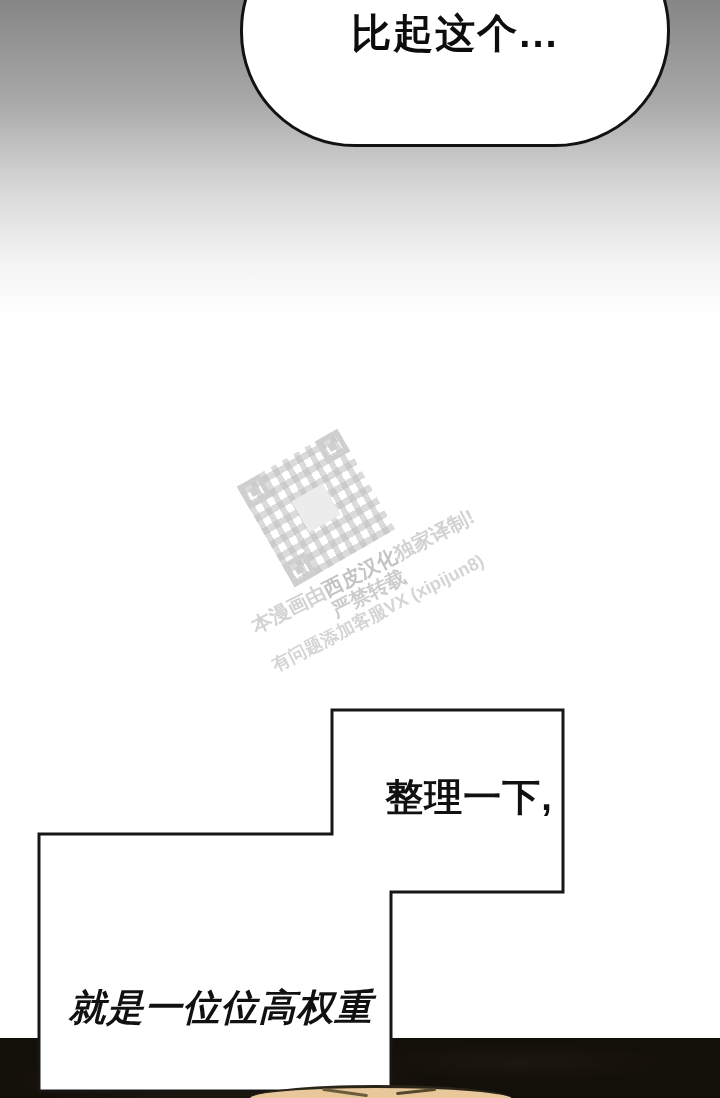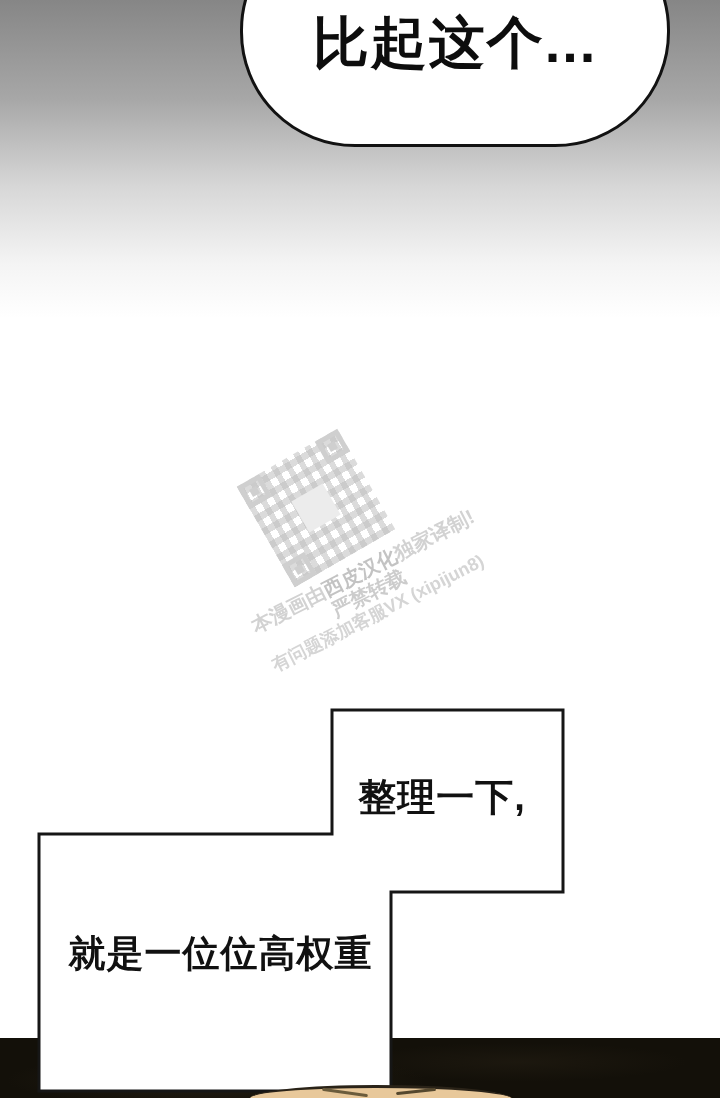--- a/index.html
+++ b/index.html
@@ -19,21 +19,21 @@
   .bubble-top{
     position:absolute;left:240px;top:-85px;width:430px;height:232px;
     box-sizing:border-box;
     background:#ffffff;
     border:3px solid #121212;
     border-radius:115px;
   }
   .bubble-top .txt{
     position:absolute;left:0;right:0;top:88px;
     text-align:center;
-    font-size:56px;font-weight:700;color:#0d0d0d;
+    font-size:40px;font-weight:700;color:#0d0d0d;
     letter-spacing:2px;white-space:nowrap;
   }
 
   
   .wm{position:absolute;left:0;top:0;width:720px;height:1098px;pointer-events:none;}
   .wm-qr{
     position:absolute;left:258px;top:450px;width:116px;height:116px;
     transform:rotate(-30deg);
     background-image:
       repeating-linear-gradient(90deg, rgba(190,190,190,.55) 0 6px, transparent 6px 13px),
@@ -69,22 +69,22 @@
       radial-gradient(ellipse 300px 40px at 30% 70%, rgba(80,66,46,.28), transparent 70%),
       radial-gradient(ellipse 260px 30px at 72% 40%, rgba(70,58,40,.18), transparent 65%);
   }
 
   
   .boxes-svg{position:absolute;left:0;top:0;width:720px;height:1098px;}
   .box-text{
     position:absolute;font-weight:700;color:#111111;text-align:center;
     letter-spacing:1px;
   }
-  .box-text-mid{left:328px;top:772px;width:228px;font-size:38px;white-space:nowrap;}
-  .box-text-bottom{left:42px;top:932px;width:357px;font-size:37px;line-height:43px;}
+  .box-text-mid{left:355px;top:772px;width:228px;font-size:38px;white-space:nowrap;}
+  .box-text-bottom{left:42px;top:986px;width:357px;font-size:37px;line-height:43px;font-style:italic;}
 
   
   .head-sliver{
     position:absolute;left:250px;top:1085px;width:262px;height:14px;
     box-sizing:border-box;
     background:#e8c89a;
     border-top:3px solid #2a2318;
     border-radius:48% 52% 0 0 / 95% 100% 0 0;
   }
   .strand{position:absolute;border-radius:2px;}

